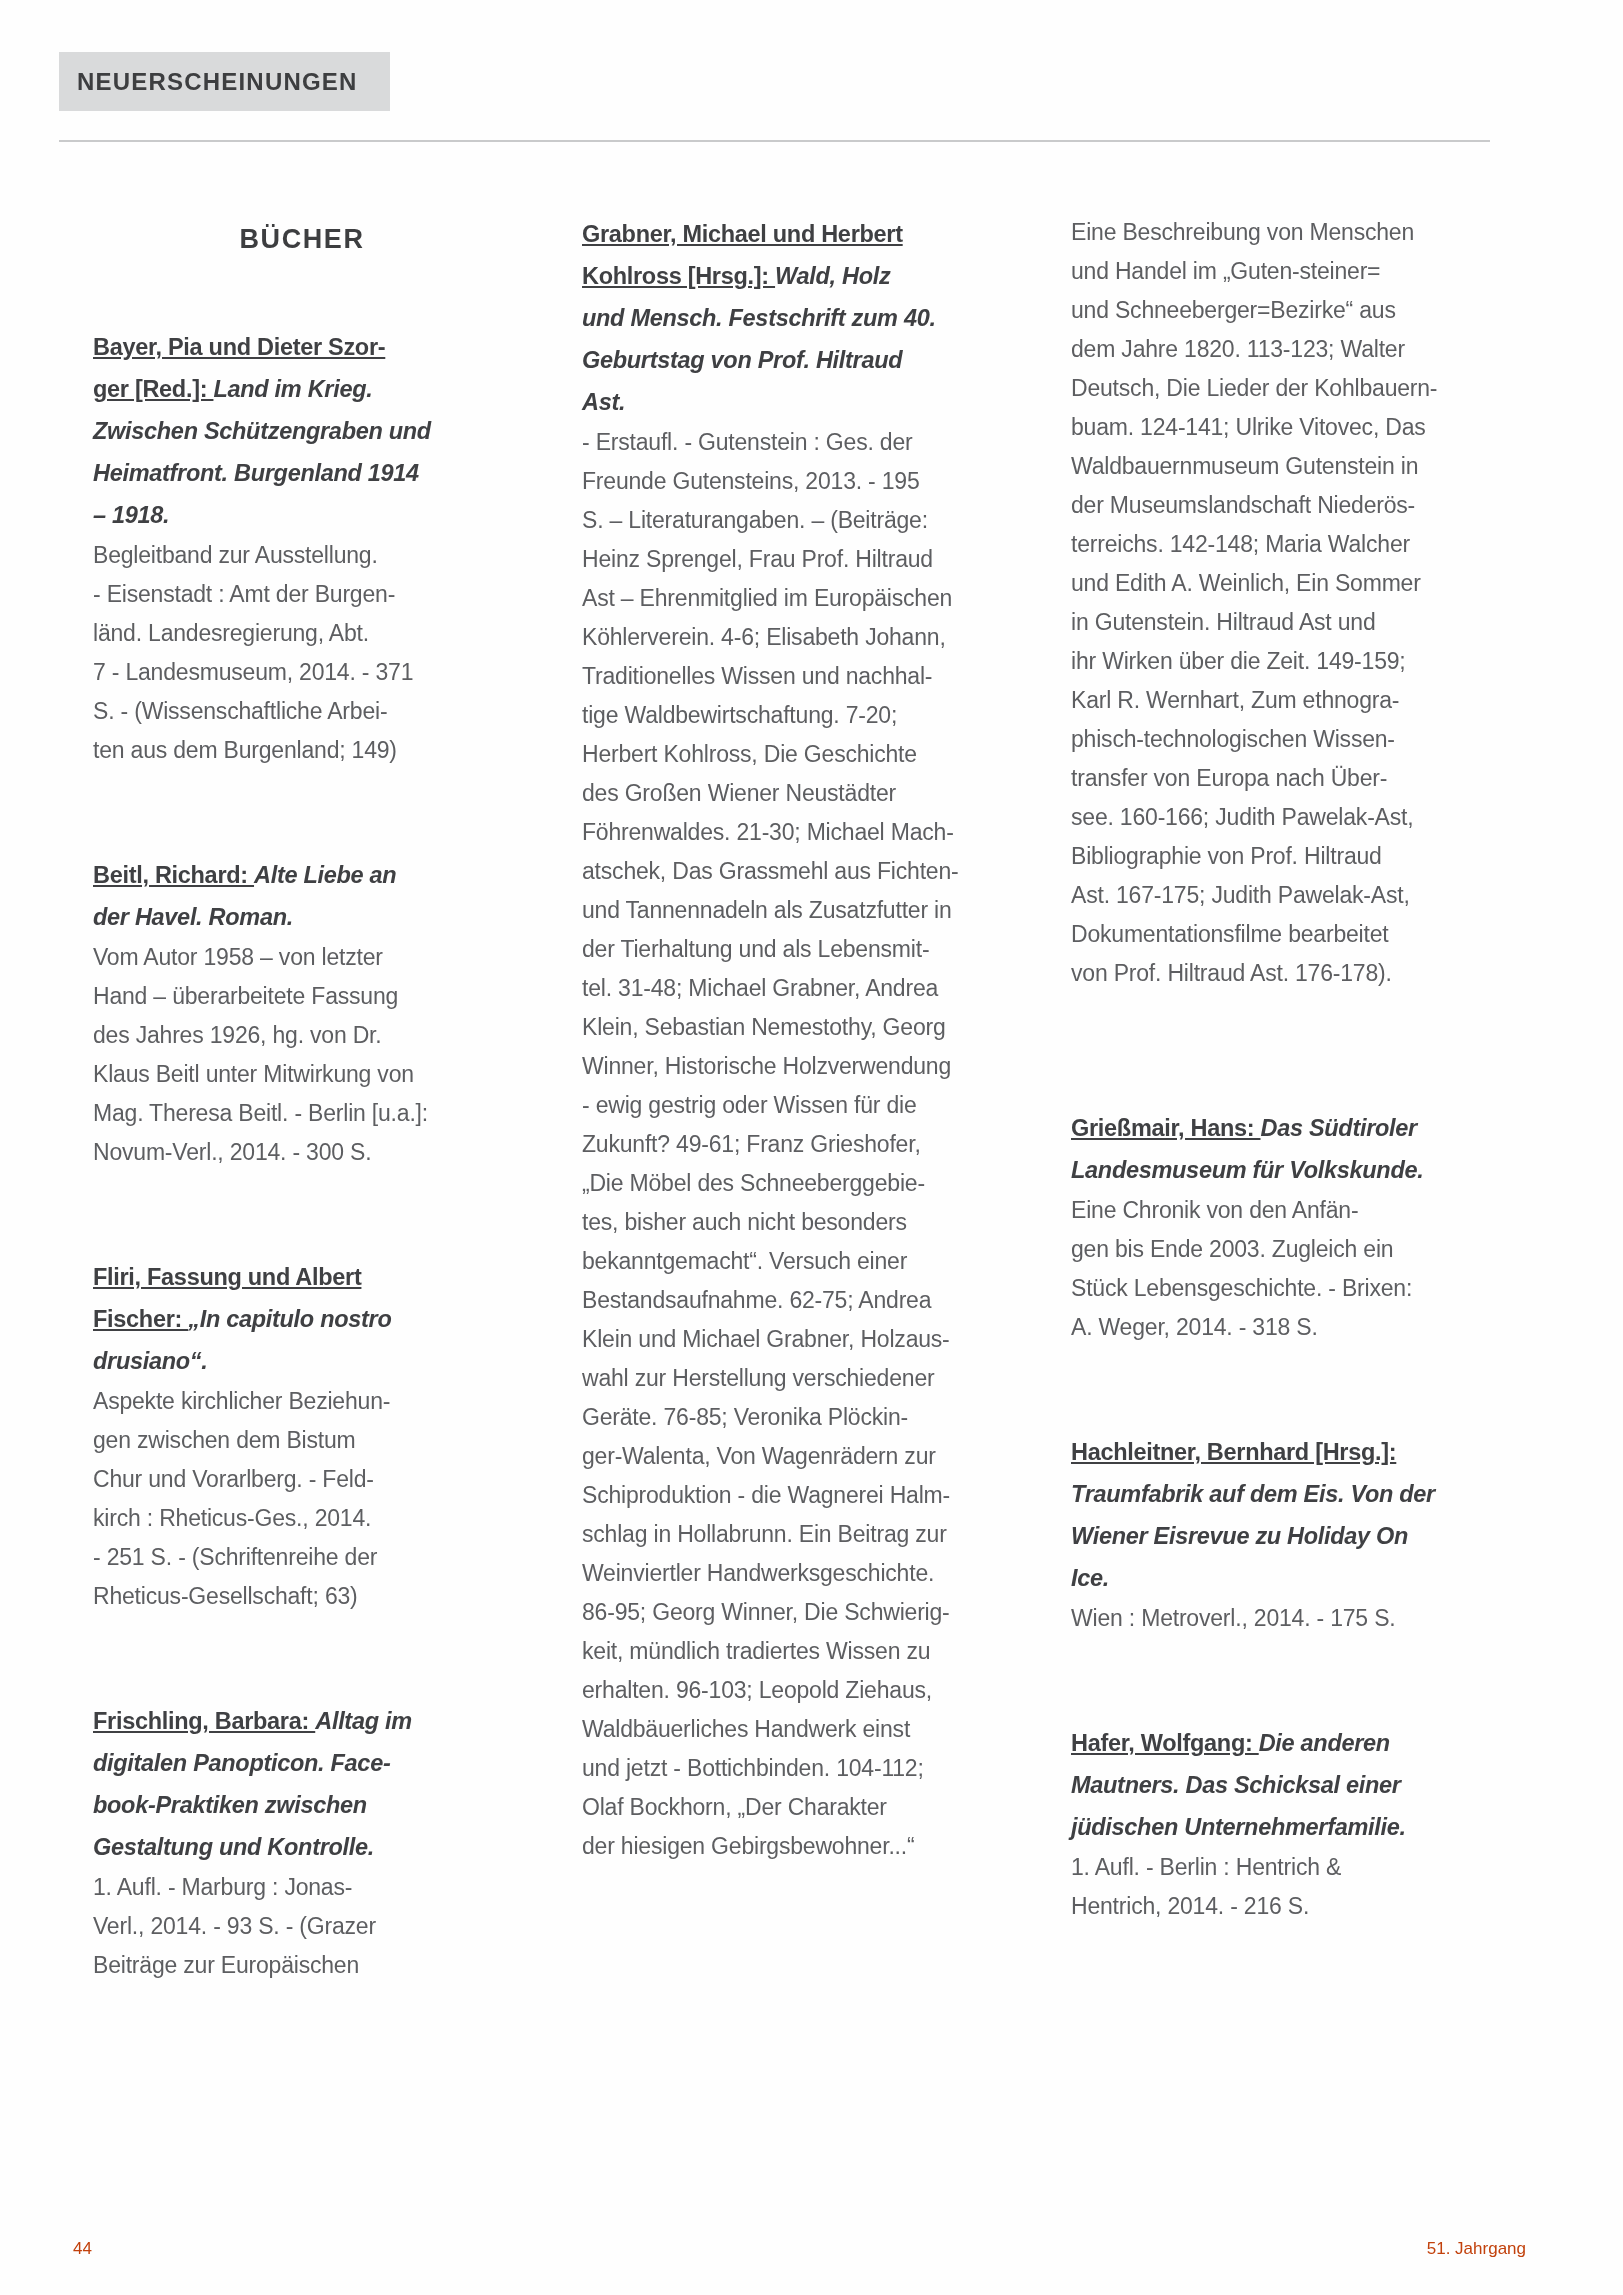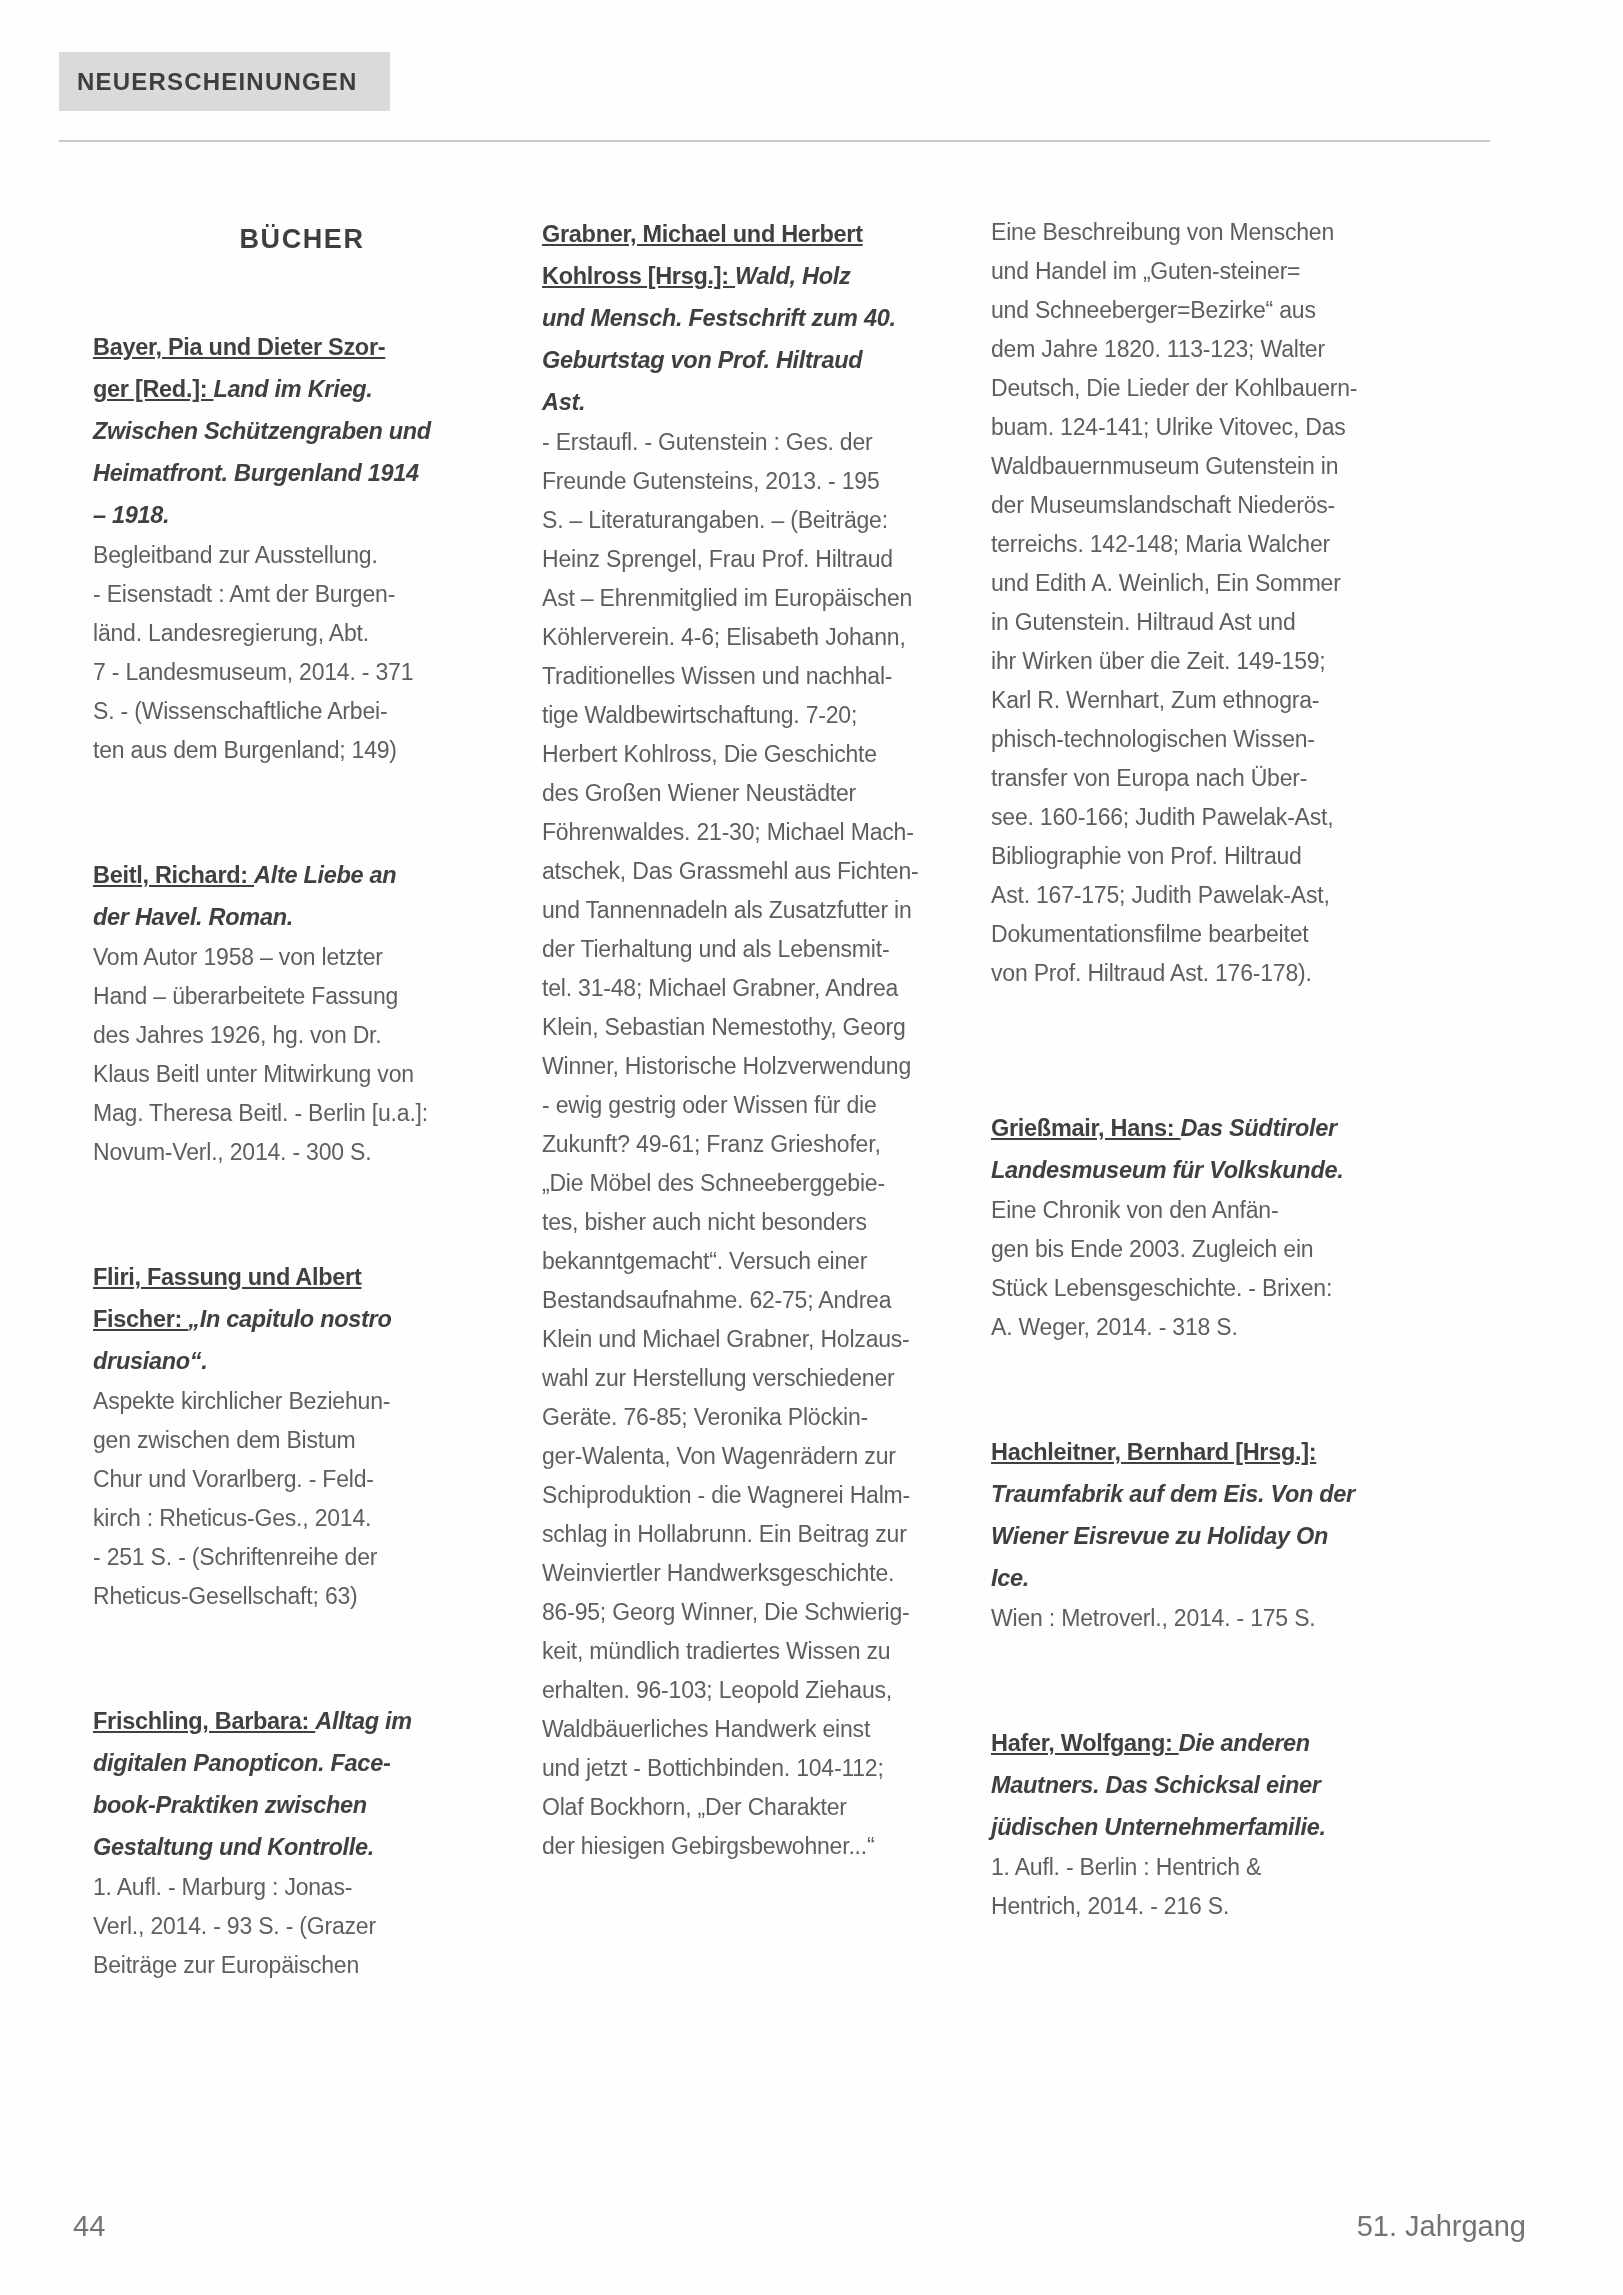--- a/index.html
+++ b/index.html
@@ -33,21 +33,21 @@
     height: 1.6px;
     background: #c9cacb;
     border: none;
   }
   .columns {
     position: absolute;
     left: 93px;
     top: 213px;
     display: grid;
     grid-template-columns: 418px 418px 418px;
-    column-gap: 31px;
+    column-gap: 71px;
     align-items: start;
   }
   .section-title {
     font-size: 27px;
     font-weight: bold;
     letter-spacing: 1.6px;
     color: #3d3e40;
     text-align: center;
     margin: 11.4px 0 71px 0;
   }
@@ -66,25 +66,25 @@
     white-space: pre-line;
     font-size: 23px;
     line-height: 39px;
     letter-spacing: -0.2px;
     color: #5d5e61;
   }
   .footer {
     position: absolute;
     left: 73px;
     right: 97px;
-    bottom: 52px;
+    bottom: 36px;
     display: flex;
     justify-content: space-between;
-    font-size: 29px;
-    color: #737373;
+    font-size: 17px;
+    color: #c2410c;
   }
 </style>
 </head>
 <body>
 
 <div class="page">
 
   <div class="header-tag">
     <span>NEUERSCHEINUNGEN</span>
   </div>

